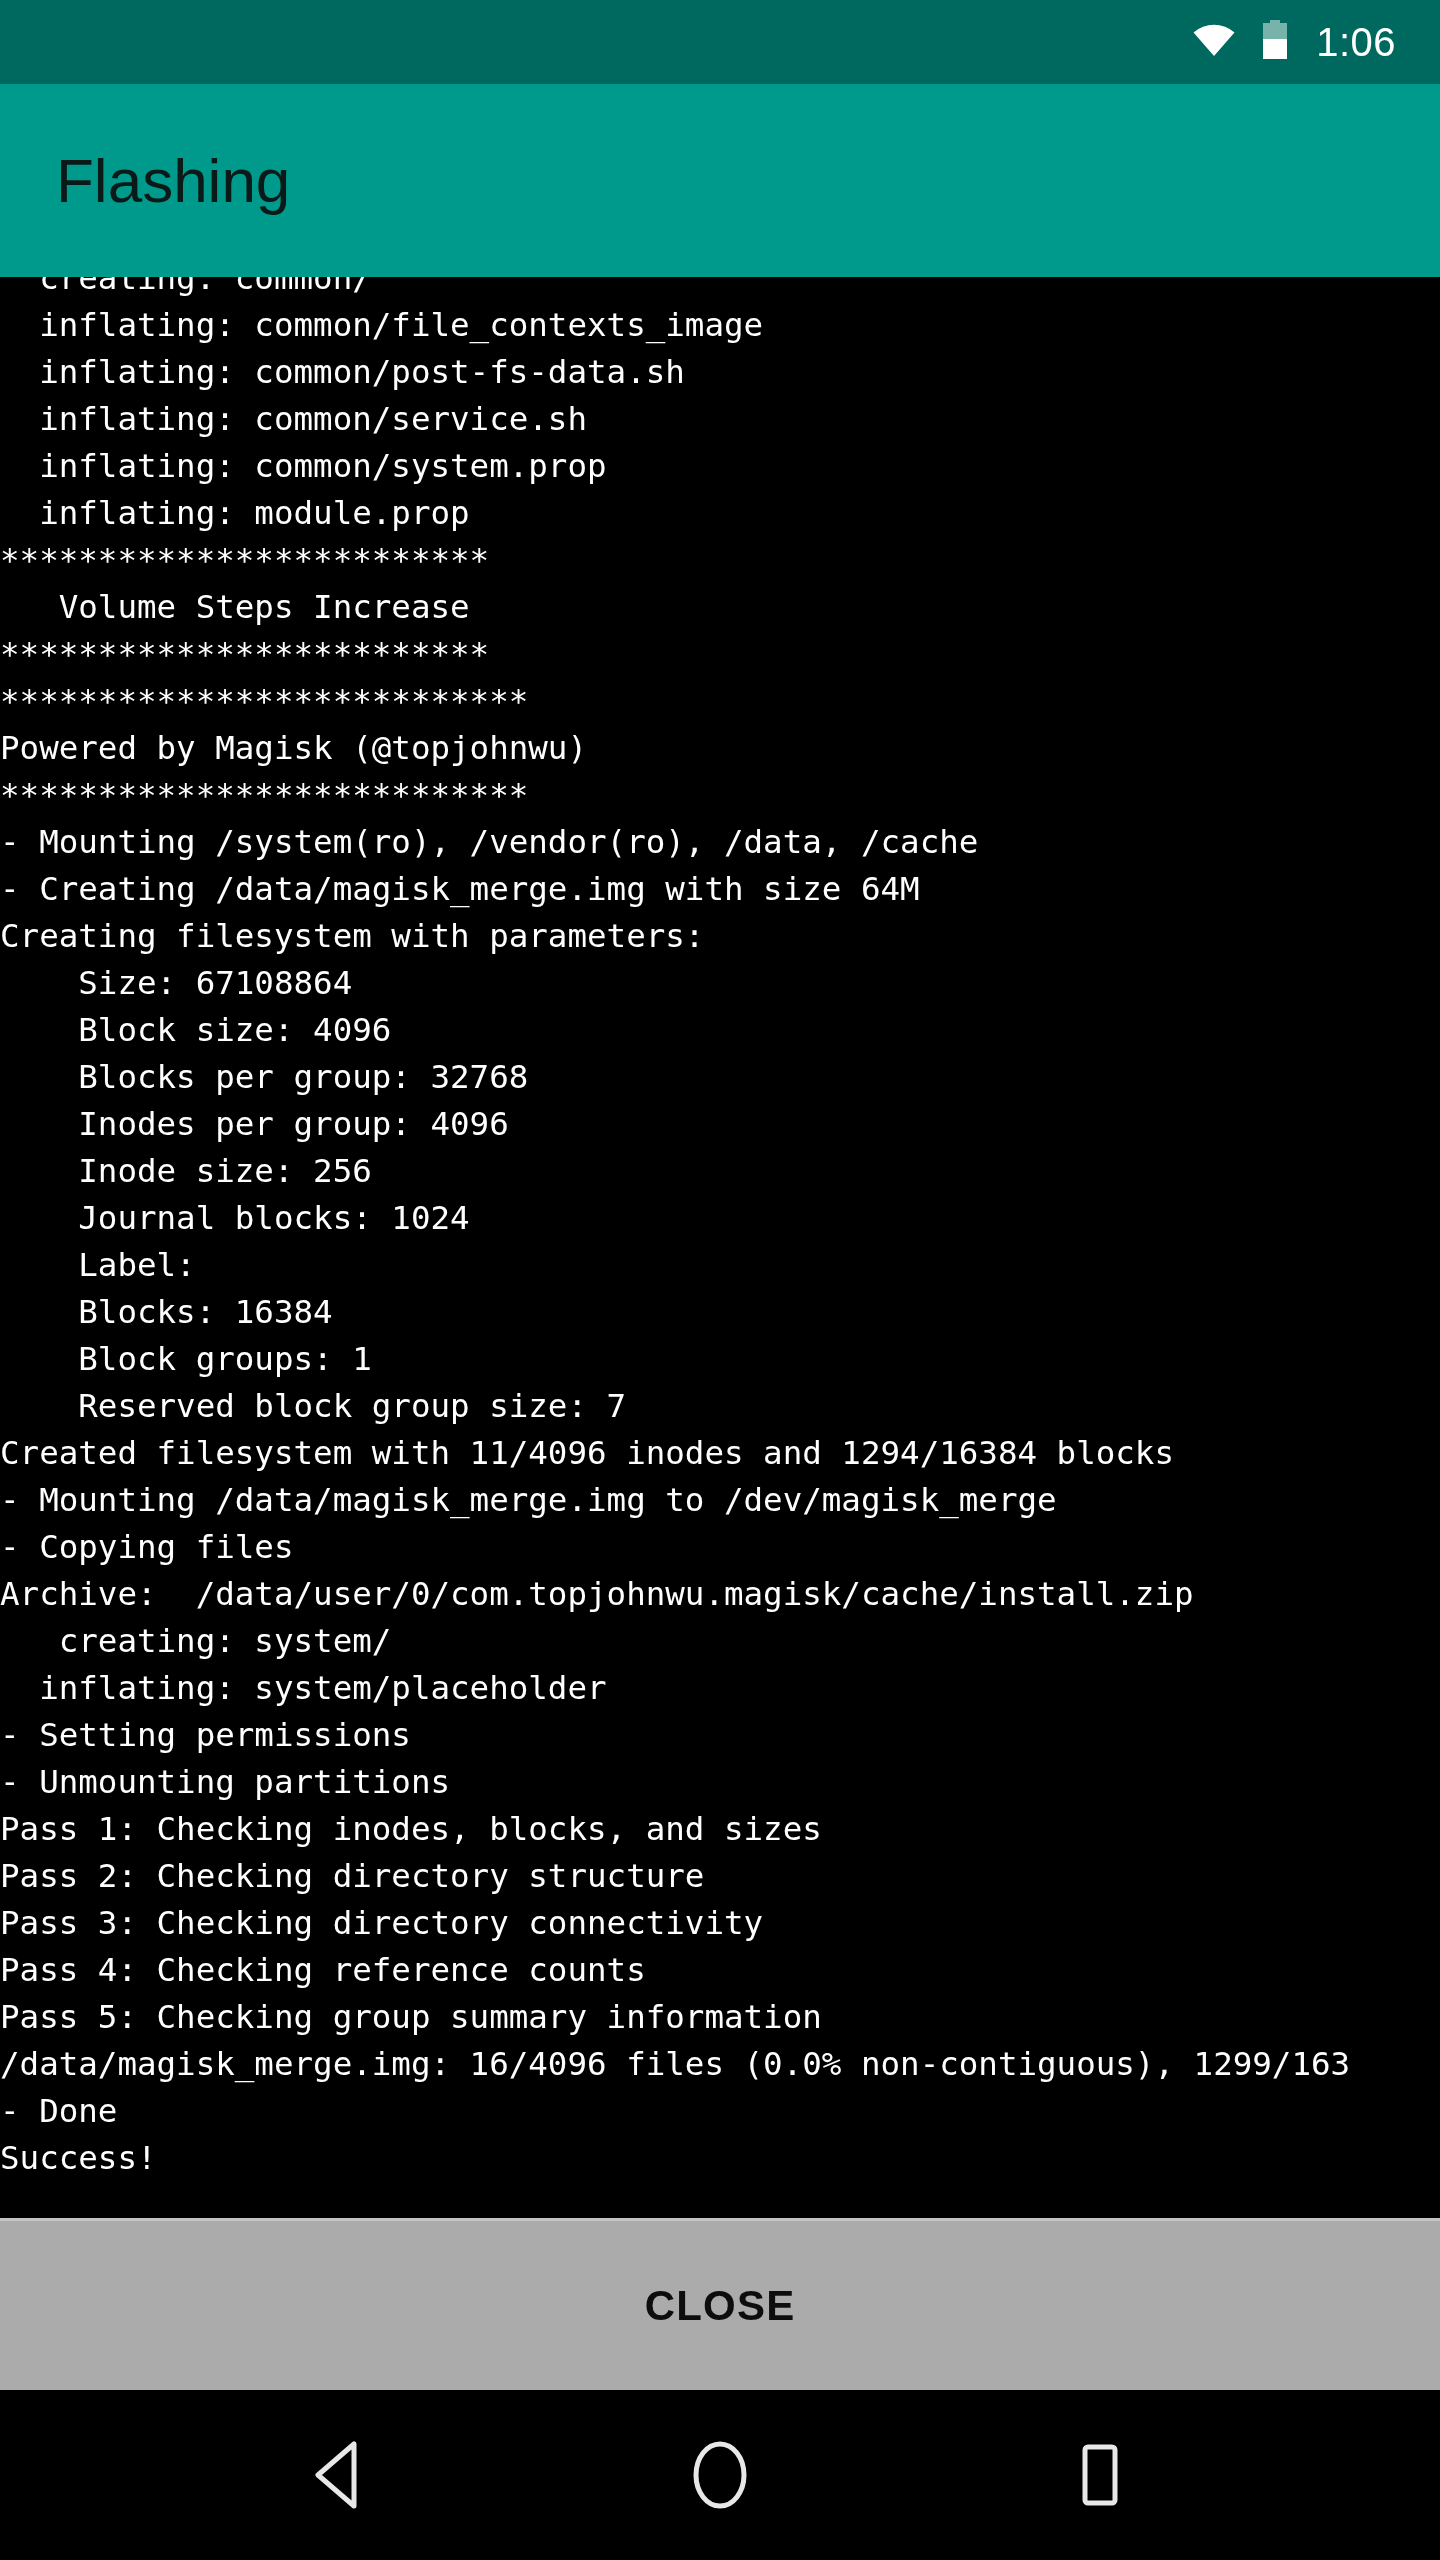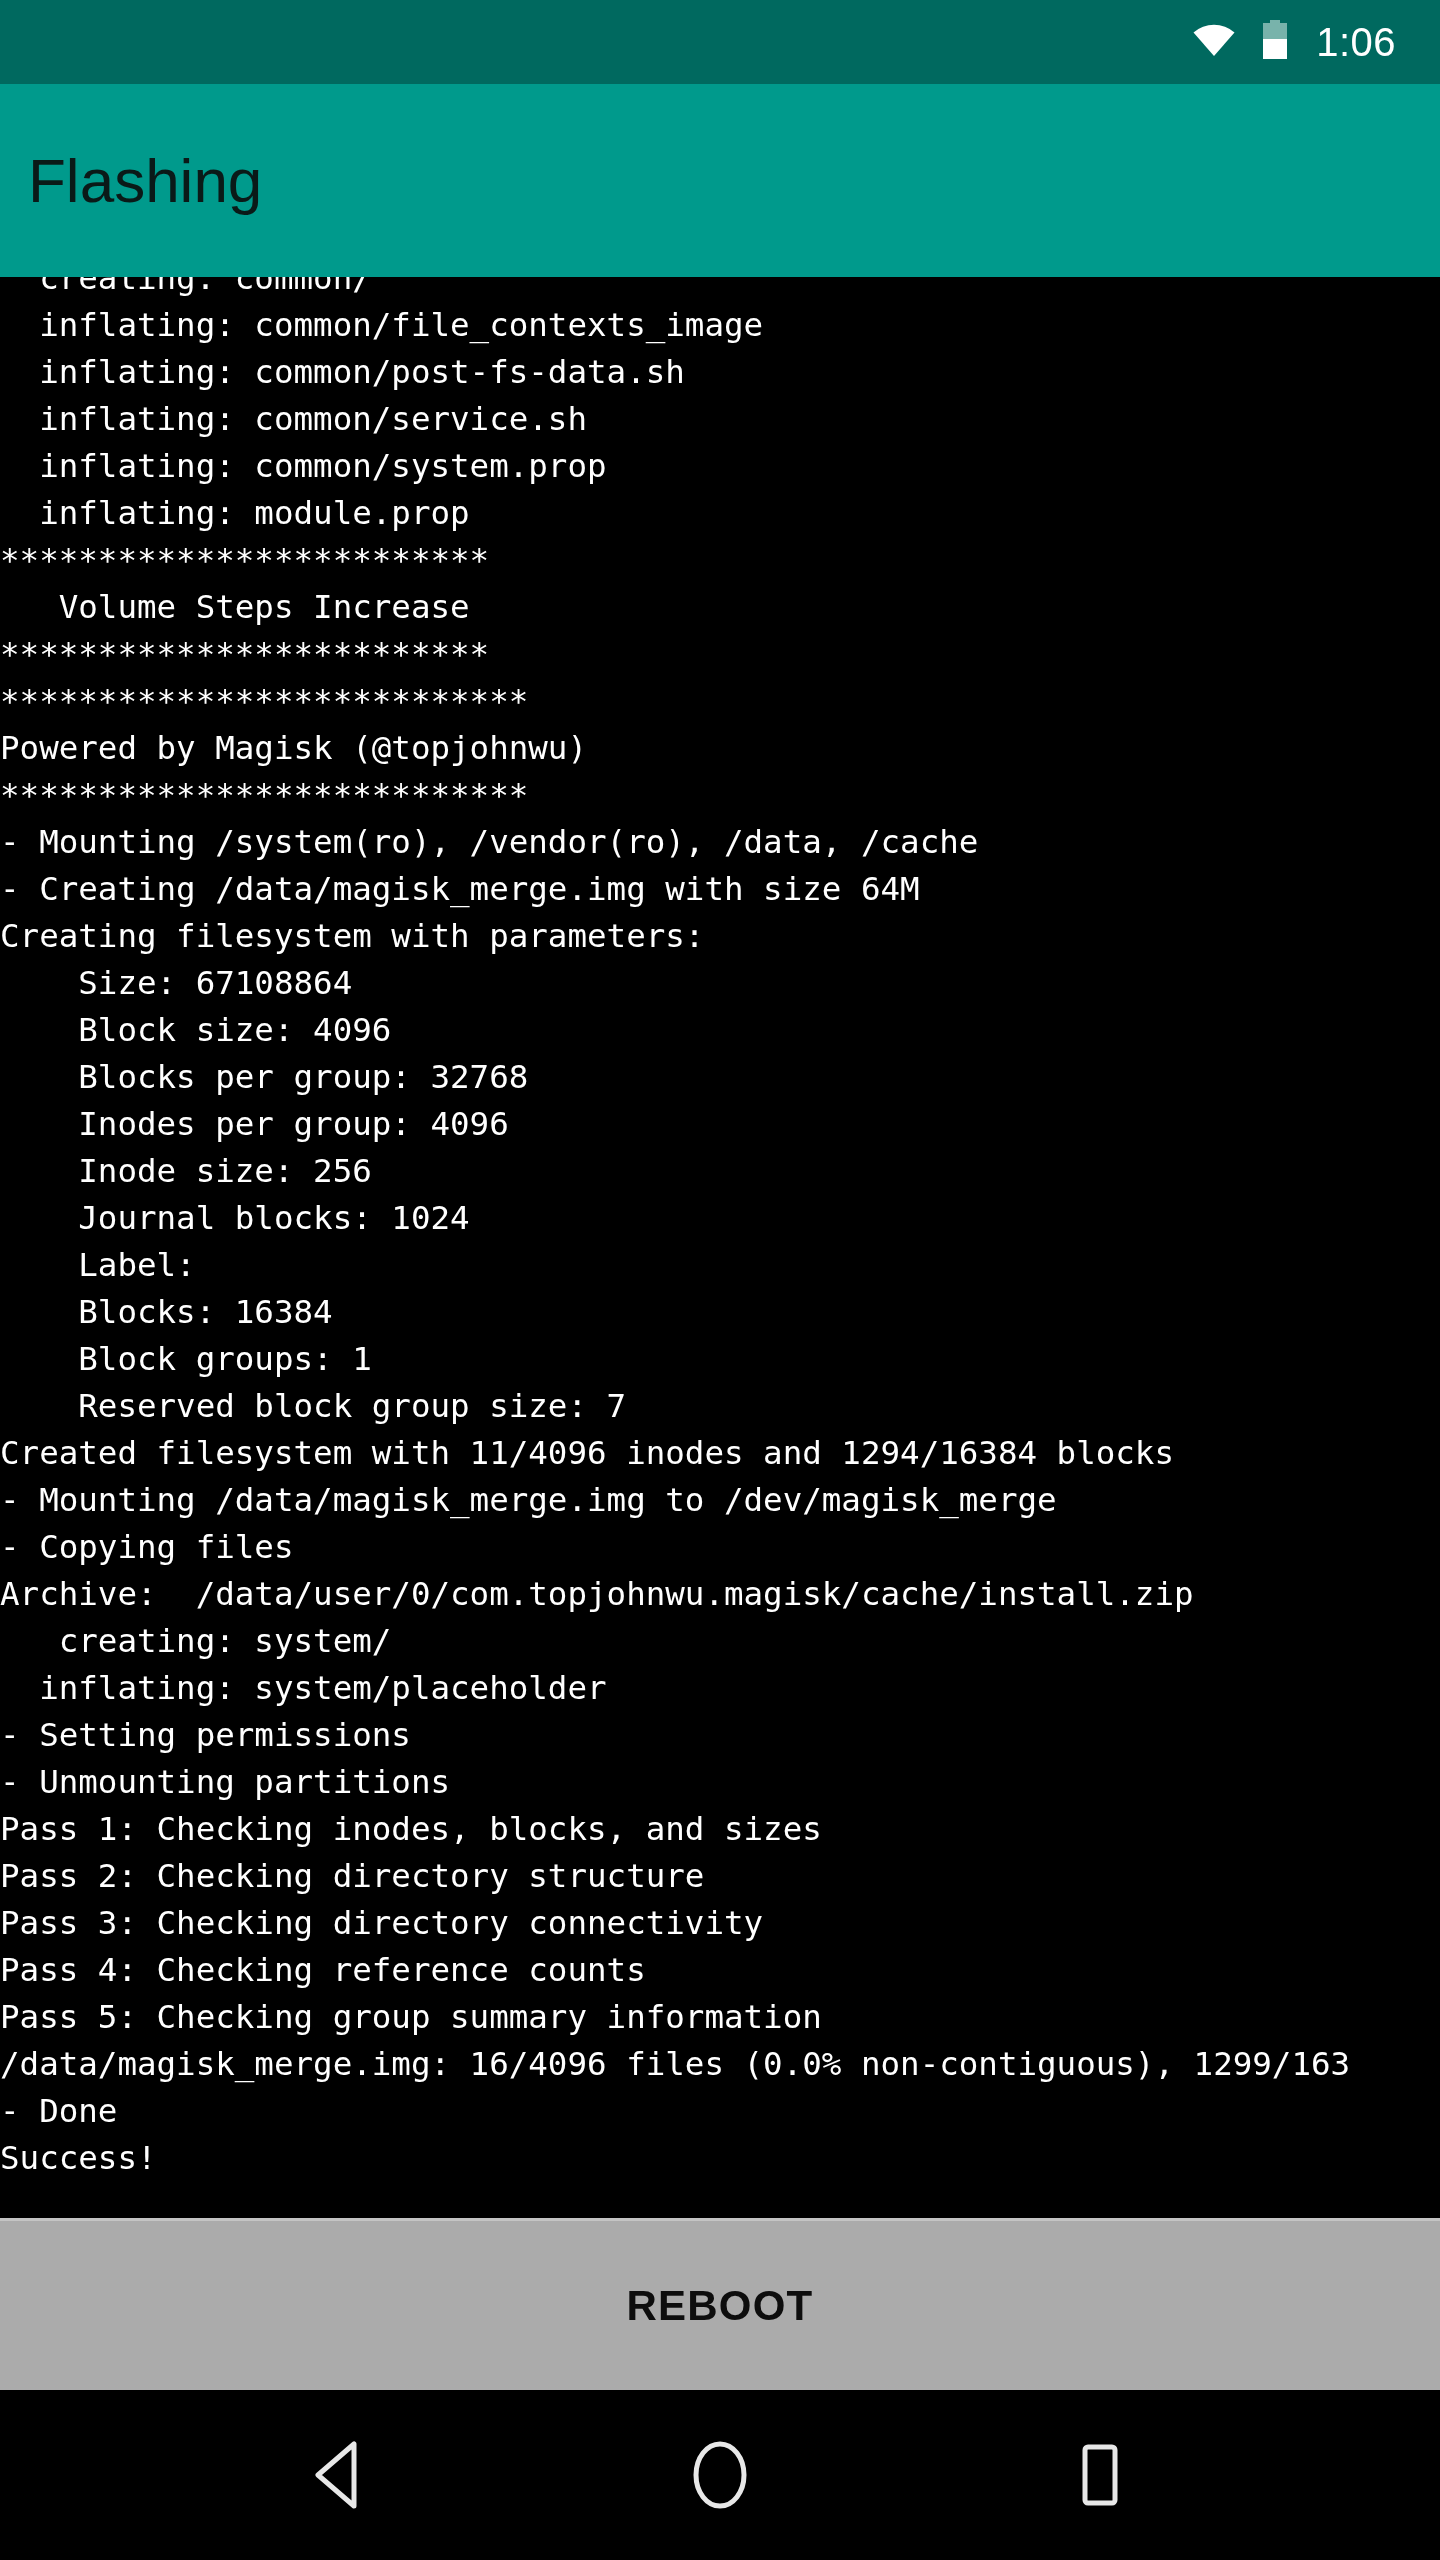--- a/index.html
+++ b/index.html
@@ -38,21 +38,21 @@
     margin-left:28px;
     line-height:1;
   }
 
   
   #app-bar {
     height:193px;
     background:#009a8c;
     display:flex;
     align-items:center;
-    padding-left:28px;
+    padding-left:56px;
     flex:0 0 auto;
     text-align:right;
   }
   #app-bar-title {
     color:#0a1a18;
     font-size:62px;
     font-weight:400;
     line-height:1;
   }
 
@@ -143,21 +143,21 @@
 
   <div id="app-bar">
     <div id="app-bar-title">Flashing</div>
   </div>
 
   <div id="terminal-wrap">
     <div id="terminal"><div class="line">  creating: common/</div><div class="line">  inflating: common/file_contexts_image</div><div class="line">  inflating: common/post-fs-data.sh</div><div class="line">  inflating: common/service.sh</div><div class="line">  inflating: common/system.prop</div><div class="line">  inflating: module.prop</div><div class="line">*************************</div><div class="line">   Volume Steps Increase</div><div class="line">*************************</div><div class="line">***************************</div><div class="line">Powered by Magisk (@topjohnwu)</div><div class="line">***************************</div><div class="line">- Mounting /system(ro), /vendor(ro), /data, /cache</div><div class="line">- Creating /data/magisk_merge.img with size 64M</div><div class="line">Creating filesystem with parameters:</div><div class="line">    Size: 67108864</div><div class="line">    Block size: 4096</div><div class="line">    Blocks per group: 32768</div><div class="line">    Inodes per group: 4096</div><div class="line">    Inode size: 256</div><div class="line">    Journal blocks: 1024</div><div class="line">    Label:</div><div class="line">    Blocks: 16384</div><div class="line">    Block groups: 1</div><div class="line">    Reserved block group size: 7</div><div class="line">Created filesystem with 11/4096 inodes and 1294/16384 blocks</div><div class="line">- Mounting /data/magisk_merge.img to /dev/magisk_merge</div><div class="line">- Copying files</div><div class="line">Archive:  /data/user/0/com.topjohnwu.magisk/cache/install.zip</div><div class="line">   creating: system/</div><div class="line">  inflating: system/placeholder</div><div class="line">- Setting permissions</div><div class="line">- Unmounting partitions</div><div class="line">Pass 1: Checking inodes, blocks, and sizes</div><div class="line">Pass 2: Checking directory structure</div><div class="line">Pass 3: Checking directory connectivity</div><div class="line">Pass 4: Checking reference counts</div><div class="line">Pass 5: Checking group summary information</div><div class="line">/data/magisk_merge.img: 16/4096 files (0.0% non-contiguous), 1299/163</div><div class="line">- Done</div><div class="line">Success!</div></div>
   </div>
 
   <div id="button-bar">
-    <button class="dialog-button">REBOOT</button>
+    <button class="dialog-button">CLOSE</button>
   </div>
 
   <div id="nav-bar">
     <button class="nav-btn">
       <svg width="60" height="68" viewBox="0 0 60 68">
         <path d="M44 3 L44 65 L8 34 Z" fill="none" stroke="#e8e8e8" stroke-width="5" stroke-linejoin="round"></path>
       </svg>
     </button>
     <button class="nav-btn">
       <svg width="66" height="70" viewBox="0 0 66 70">

